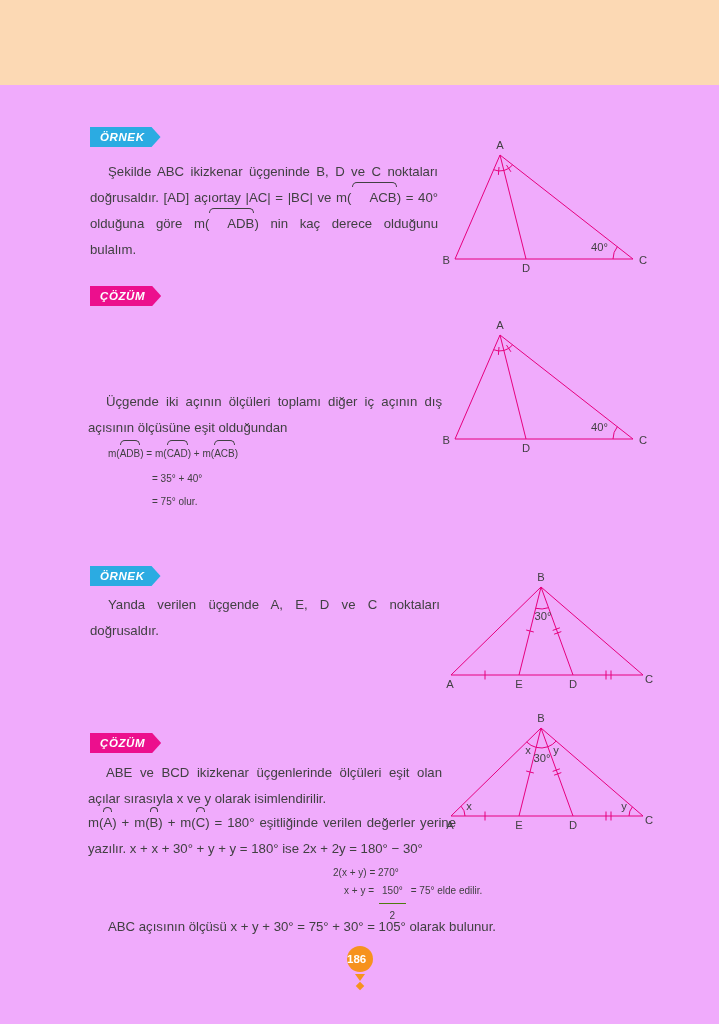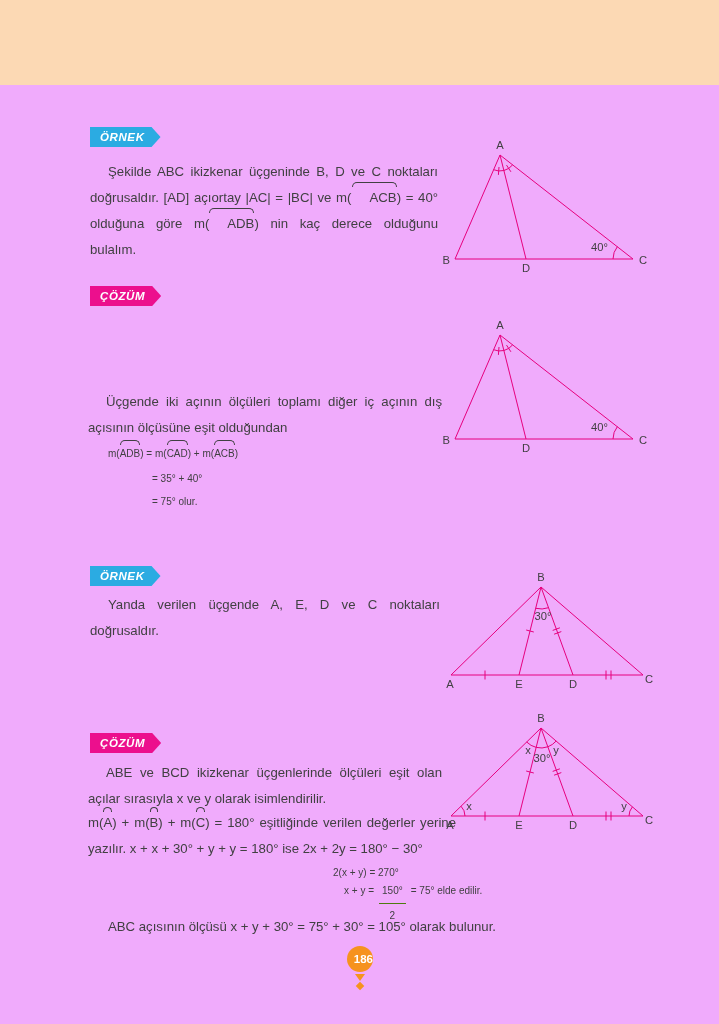--- a/index.html
+++ b/index.html
@@ -26,21 +26,21 @@
   .frac { display:inline-block; text-align:center; vertical-align:middle; margin:0 5px; }
   .frac .num { display:block; border-bottom:1px solid #4d7c0f; padding:0 3px 1px; }
   .frac .den { display:block; padding-top:1px; }
   .eqrow { display:flex; align-items:flex-start; }
   .fig { position:absolute; }
   .fig svg path, .fig svg line { stroke:#e6007e; stroke-width:1; fill:none; }
   .fig svg text { fill:#414042; font-size:11.2px; font-family:"Liberation Sans",sans-serif; }
   .pagenum {
     position:absolute; left:347px; top:946px; width:26px; height:26px; border-radius:50%;
     background:#f6921e; color:#fff; font-weight:bold; font-size:11.5px;
-    text-align:right; line-height:26px;
+    text-align:left; line-height:26px;
   }
   .pin-tip {
     position:absolute; left:355px; top:974px; width:0; height:0;
     border-left:5px solid transparent; border-right:5px solid transparent;
     border-top:7px solid #f6921e;
   }
   .pin-diamond {
     position:absolute; left:357px; top:983px; width:6px; height:6px;
     background:#f6921e; transform:rotate(45deg);
   }

